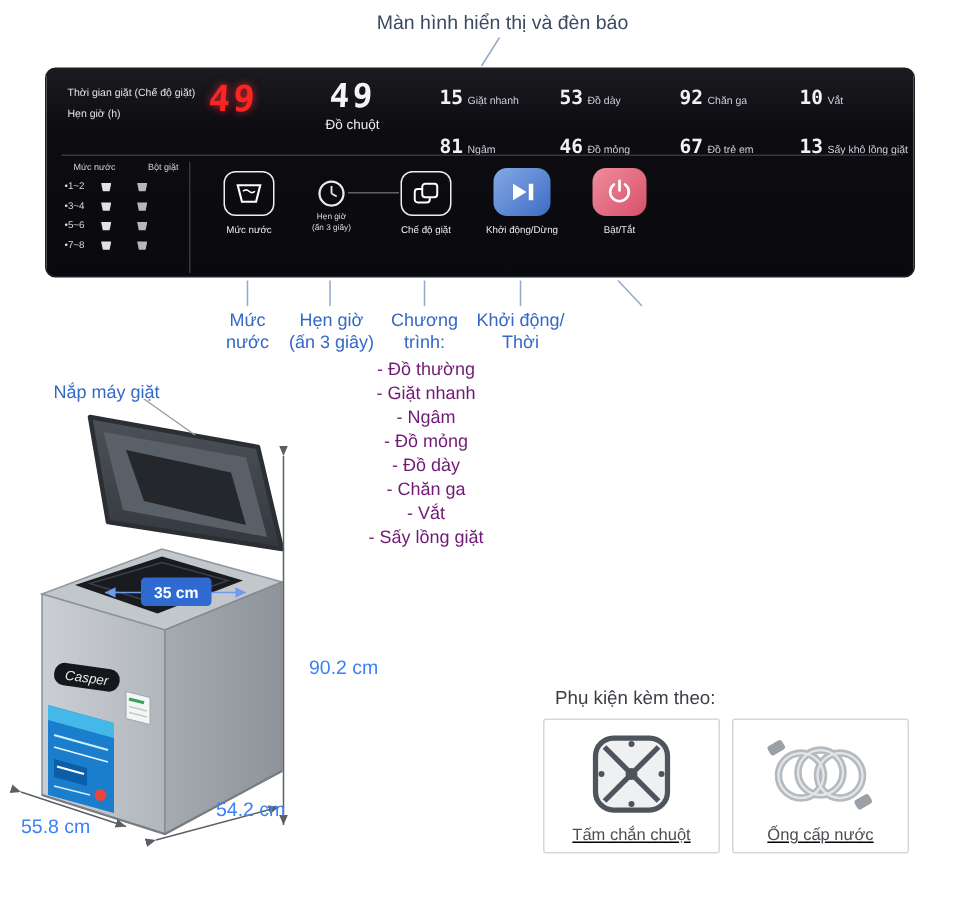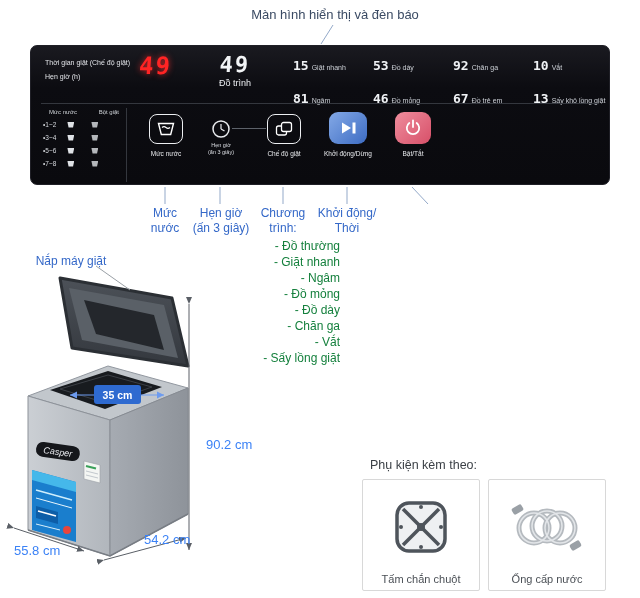--- a/index.html
+++ b/index.html
@@ -60,63 +60,63 @@
         font-size:5.5px;line-height:7px;color:#dcdfe4;}
   .p-link{position:absolute;left:201px;top:82px;width:34px;height:1px;background:#5d626a;}
 
   
   .ann{position:absolute;color:#3468c8;font-size:12px;line-height:15px;text-align:center;}
   .ann-water{left:135px;top:206px;width:60px;}
   .ann-timer{left:178px;top:206px;width:86px;}
   .ann-prog{left:248px;top:206px;width:70px;}
   .ann-start{left:307px;top:206px;width:80px;}
   .ann-power{left:405px;top:206px;width:54px;}
-  .prog-list{position:absolute;left:228px;top:238px;width:112px;text-align:right;
-        color:#15803d;font-size:12px;line-height:16px;}
+  .prog-list{position:absolute;left:228px;top:238px;width:112px;text-align:center;
+        color:#701a75;font-size:12px;line-height:16px;}
   .ann-lid{position:absolute;left:26px;top:254px;width:90px;text-align:center;
         color:#3468c8;font-size:12px;}
 
   
   .dim{position:absolute;font-size:13px;color:#3b82f6;}
   .dim-h{left:206px;top:437px;}
   .dim-d{left:14px;top:543px;}
   .dim-w{left:144px;top:532px;}
 
   
   .machine{position:absolute;left:12px;top:268px;}
 
   
   .overlay{position:absolute;left:0;top:0;pointer-events:none;}
 
   
   .acc{position:absolute;left:362px;top:458px;width:256px;}
   .acc-title{font-size:12.5px;color:#3a3f45;margin:0 0 7px 8px;}
   .acc-row{display:flex;gap:8px;}
-  .acc-box{width:118px;height:112px;border:1px solid #d8d8d8;background:#fff;border-radius:2px;
+  .acc-box{width:118px;height:90px;border:1px solid #d8d8d8;background:#fff;border-radius:2px;
         display:flex;flex-direction:column;align-items:center;justify-content:flex-end;
-        padding-bottom:5px;box-sizing:border-box;}
+        padding-bottom:5px;box-sizing:border-box;text-decoration:underline;}
   .acc-icon{flex:1;display:flex;align-items:center;justify-content:center;}
   .acc-label{font-size:11px;color:#4a4f55;}
 </style>
 </head>
 <body>
 
 <div class="page">
 
   <div class="title">Màn hình hiển thị và đèn báo</div>
 
   <div class="panel">
     <div class="p-time">
       <div>Thời gian giặt (Chế độ giặt)</div>
       <div>Hẹn giờ (h)</div>
     </div>
     <div class="p-red">49</div>
     <div class="p-mode">
       <div class="big">49</div>
-      <div class="lbl">Đồ trình</div>
+      <div class="lbl">Đồ chuột</div>
     </div>
 
     <div class="p-programs">
       <div class="prog"><span class="n">15</span><span class="t">Giặt nhanh</span></div>
       <div class="prog"><span class="n">53</span><span class="t">Đồ dày</span></div>
       <div class="prog"><span class="n">92</span><span class="t">Chăn ga</span></div>
       <div class="prog"><span class="n">10</span><span class="t">Vắt</span></div>
       <div class="prog"><span class="n">81</span><span class="t">Ngâm</span></div>
       <div class="prog"><span class="n">46</span><span class="t">Đồ mỏng</span></div>
       <div class="prog"><span class="n">67</span><span class="t">Đồ trẻ em</span></div>

